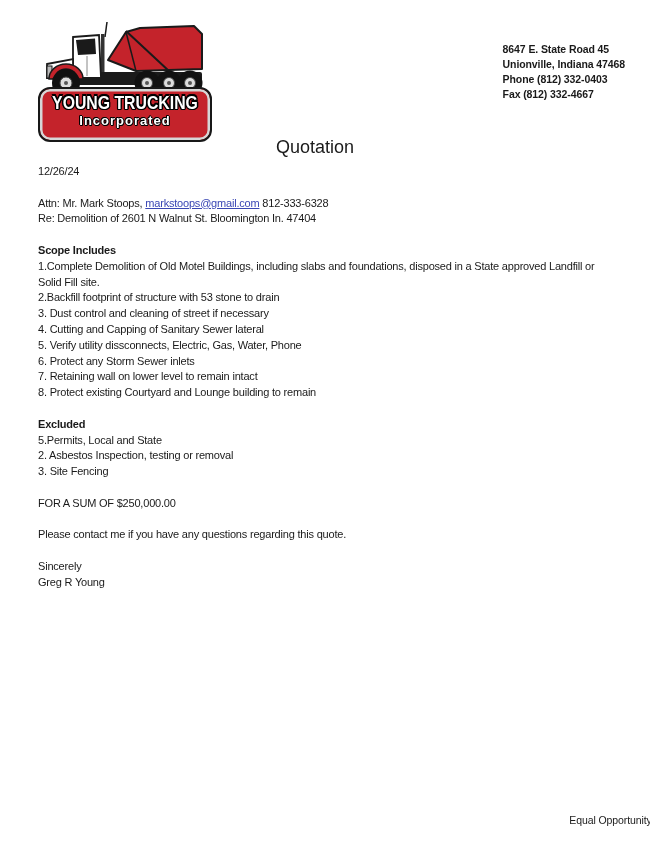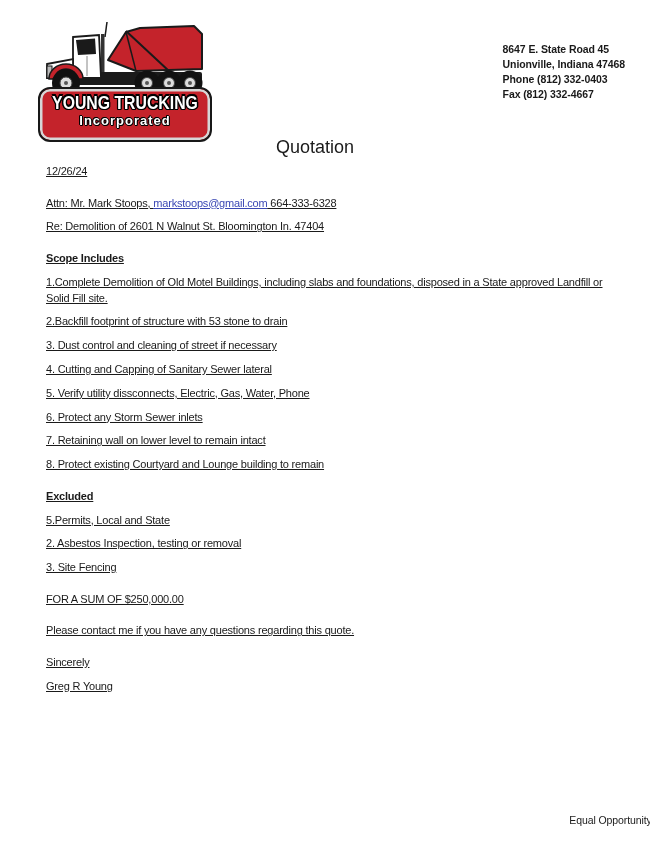--- a/index.html
+++ b/index.html
@@ -38,21 +38,21 @@
   .address{
     position:absolute;top:42px;right:25px;text-align:left;
     font-weight:bold;font-size:10.5px;line-height:15px;letter-spacing:-0.1px;
   }
   .title{
     position:absolute;top:137px;left:0;width:100%;
     text-align:center;font-size:18px;transform:translateX(-10px);
   }
   
   .letter{padding:0 32px 0 38px;}
-  .para{margin:8px;font-size:11px;line-height:15.8px;letter-spacing:-0.2px;text-decoration:underline;}
+  .para{margin:0;font-size:11px;line-height:15.8px;letter-spacing:-0.2px;}
   .sp{margin-top:15.8px;}
   .bold{font-weight:bold;}
   .email{color:#3a47b4;text-decoration:underline;cursor:pointer;}
   
   .footer{
     position:absolute;bottom:15px;left:0;width:100%;
     text-align:right;font-size:10.5px;letter-spacing:-0.1px;padding-left:48px;
   }
 </style>
 </head>
@@ -102,21 +102,21 @@
       <div>Fax (812) 332-4667</div>
     </div>
 
     <div class="title">Quotation</div>
   </div>
 
   <div class="letter">
 
     <p class="para" style="margin-top:2px;">12/26/24</p>
 
-    <p class="para sp"><span>Attn: Mr. Mark Stoops, </span><a class="email" href="#">markstoops@gmail.com</a><span> 664-333-6328</span></p>
+    <p class="para sp"><span>Attn: Mr. Mark Stoops, </span><a class="email" href="#">markstoops@gmail.com</a><span> 812-333-6328</span></p>
 
     <p class="para">Re: Demolition of 2601 N Walnut St. Bloomington In. 47404</p>
 
     <p class="para sp bold">Scope Includes</p>
     <p class="para">1.Complete Demolition of Old Motel Buildings, including slabs and foundations, disposed in a State approved Landfill or Solid Fill site.</p>
     <p class="para">2.Backfill footprint of structure with 53 stone to drain</p>
     <p class="para">3. Dust control and cleaning of street if necessary</p>
     <p class="para">4. Cutting and Capping of Sanitary Sewer lateral</p>
     <p class="para">5. Verify utility dissconnects, Electric, Gas, Water, Phone</p>
     <p class="para">6. Protect any Storm Sewer inlets</p>

